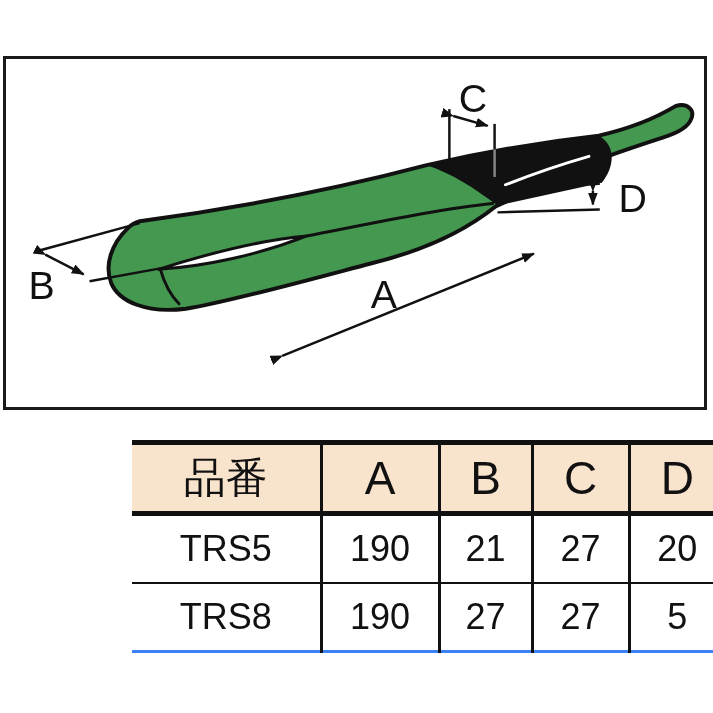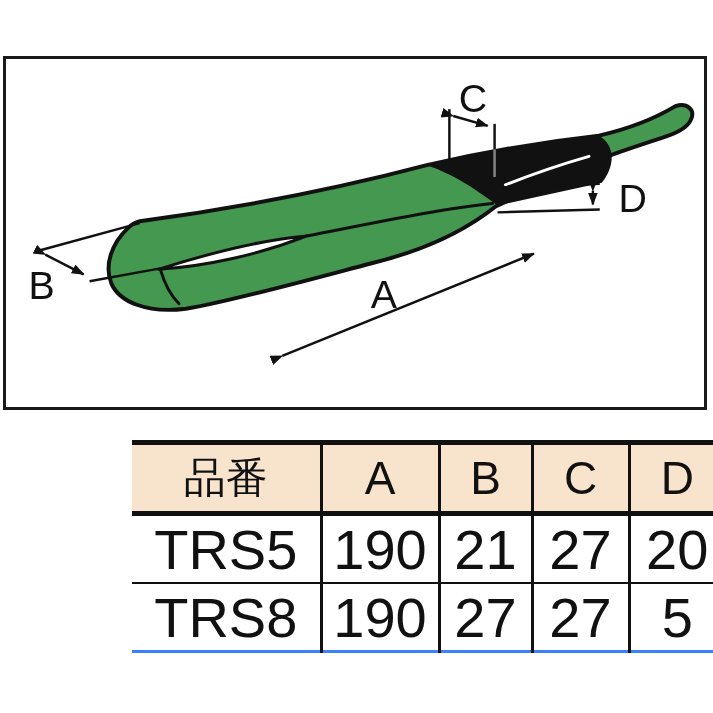--- a/index.html
+++ b/index.html
@@ -9,21 +9,21 @@
   .diagram-box{position:absolute;left:3px;top:56px;width:698px;height:348px;
                border:3px solid #1a1a1a;background:#ffffff;}
   .diagram-box svg{display:block;width:100%;height:100%;}
   .dim-label{font-family:"Liberation Sans","DejaVu Sans",sans-serif;font-size:40px;fill:#111;}
   
   table.spec{position:absolute;left:132px;top:440px;width:592px;border-collapse:collapse;
              table-layout:fixed;border-top:5px solid #111;border-bottom:3px solid #3b82f6;}
   table.spec th{height:66px;background:#f8e3cd;font-weight:400;font-size:46px;
                 text-align:center;border-bottom:5px solid #111;padding:0;}
   table.spec th.part-col{font-size:42px;}
-  table.spec td{height:66px;font-size:56px;text-align:center;padding:0;background:#fff;}
+  table.spec td{height:66px;font-size:36px;text-align:center;padding:0;background:#fff;}
   table.spec th:not(:first-child),table.spec td:not(:first-child){border-left:3px solid #111;}
   table.spec tbody tr.row-first td{border-bottom:2px solid #111;}
 </style>
 </head>
 <body>
 
 <div class="stage">
 
   <div class="diagram-box">
     <svg viewBox="0 0 704 354">

